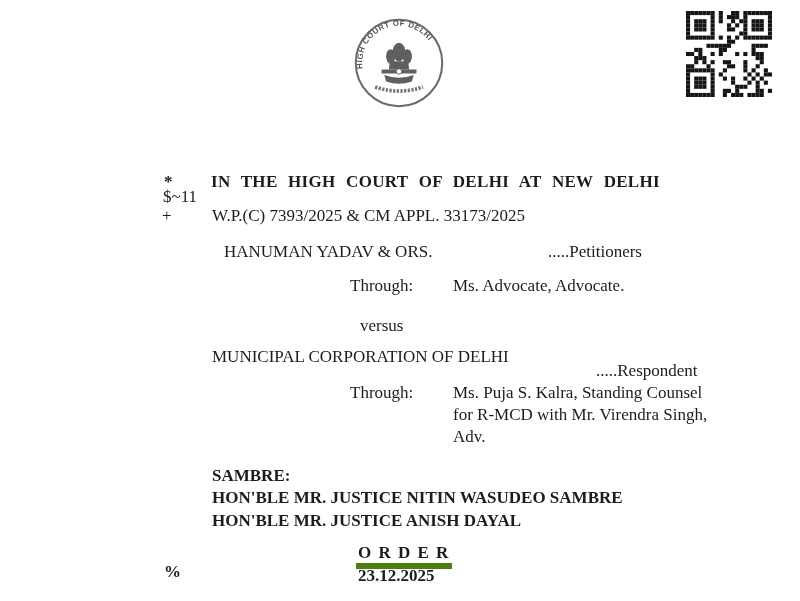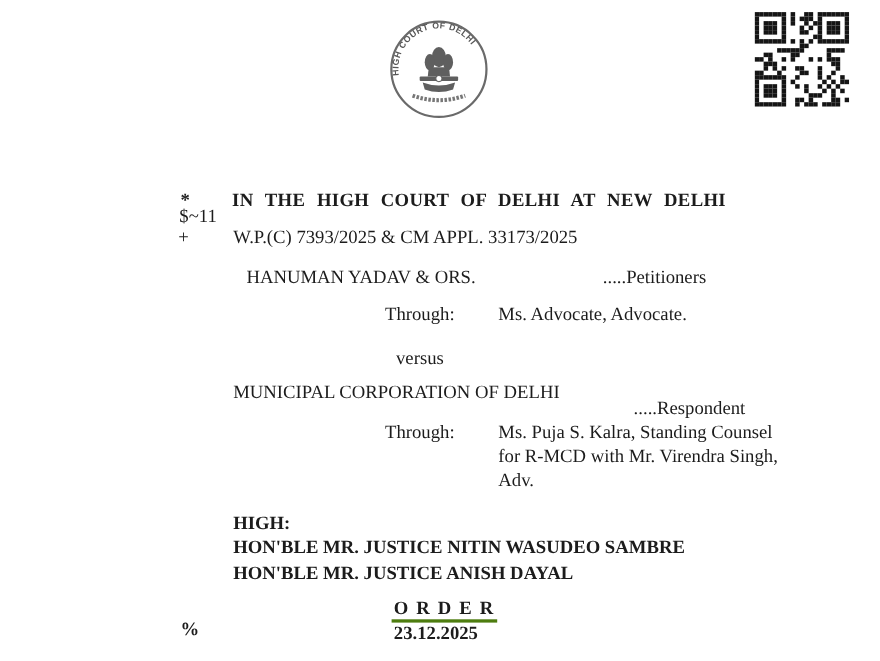--- a/index.html
+++ b/index.html
@@ -4,21 +4,21 @@
 <style>
   * { margin:0; padding:0; box-sizing:border-box; }
   html,body { background:#ffffff; }
   .page {
     position:relative; width:800px; height:601px; background:#ffffff;
     font-family:"Liberation Serif", serif; color:#1c1c1c; overflow:hidden;
   }
   .line { position:absolute; font-size:17px; line-height:19px; white-space:pre; }
   .b { font-weight:700; }
   .court-title { word-spacing:6px; letter-spacing:0.3px; }
-  .order-heading { letter-spacing:1.5px; border-bottom:3px solid #4d7c0f; padding:0 2px 1px 2px; }
+  .order-heading { letter-spacing:1.5px; border-bottom:6px solid #4d7c0f; padding:0 2px 1px 2px; }
   .seal { position:absolute; left:353px; top:17px; width:92px; height:92px; }
   .qr { position:absolute; left:686px; top:11px; width:86px; height:86px; }
 </style>
 </head>
 <body>
 
 <div class="page">
 
   <div class="seal">
     <svg viewBox="0 0 100 100" width="92" height="92">
@@ -256,28 +256,28 @@
 
   <div class="line" style="left:212px; top:242px;margin-left:12px;">HANUMAN YADAV &amp; ORS.</div>
   <div class="line" style="left:548px; top:242px;text-align:right;">.....Petitioners</div>
 
   <div class="line" style="left:350px; top:276px;">Through:</div>
   <div class="line" style="left:453px; top:276px;">Ms. Advocate, Advocate.</div>
 
   <div class="line" style="left:360px; top:316px;">versus</div>
 
   <div class="line" style="left:212px; top:347px;">MUNICIPAL CORPORATION OF DELHI</div>
-  <div class="line" style="left:576px; top:361px;">.....Respondent</div>
+  <div class="line" style="left:596px; top:361px;">.....Respondent</div>
 
   <div class="line" style="left:350px; top:383px;">Through:</div>
   <div class="line" style="left:453px; top:383px;">Ms. Puja S. Kalra, Standing Counsel</div>
   <div class="line" style="left:453px; top:405px;">for R-MCD with Mr. Virendra Singh,</div>
   <div class="line" style="left:453px; top:427px;">Adv.</div>
 
-  <div class="line b" style="left:212px; top:466px;">HIGH:</div>
+  <div class="line b" style="left:212px; top:466px;">SAMBRE:</div>
   <div class="line b" style="left:212px; top:488px;">HON'BLE MR. JUSTICE NITIN WASUDEO SAMBRE</div>
   <div class="line b" style="left:212px; top:511px;">HON'BLE MR. JUSTICE ANISH DAYAL</div>
 
   <div class="line b order-heading" style="left:356px; top:543px;">O R D E R</div>
   <div class="line b" style="left:164px; top:562px;">%</div>
   <div class="line b" style="left:358px; top:566px;">23.12.2025</div>
 
 </div>
 
 </body></html>

